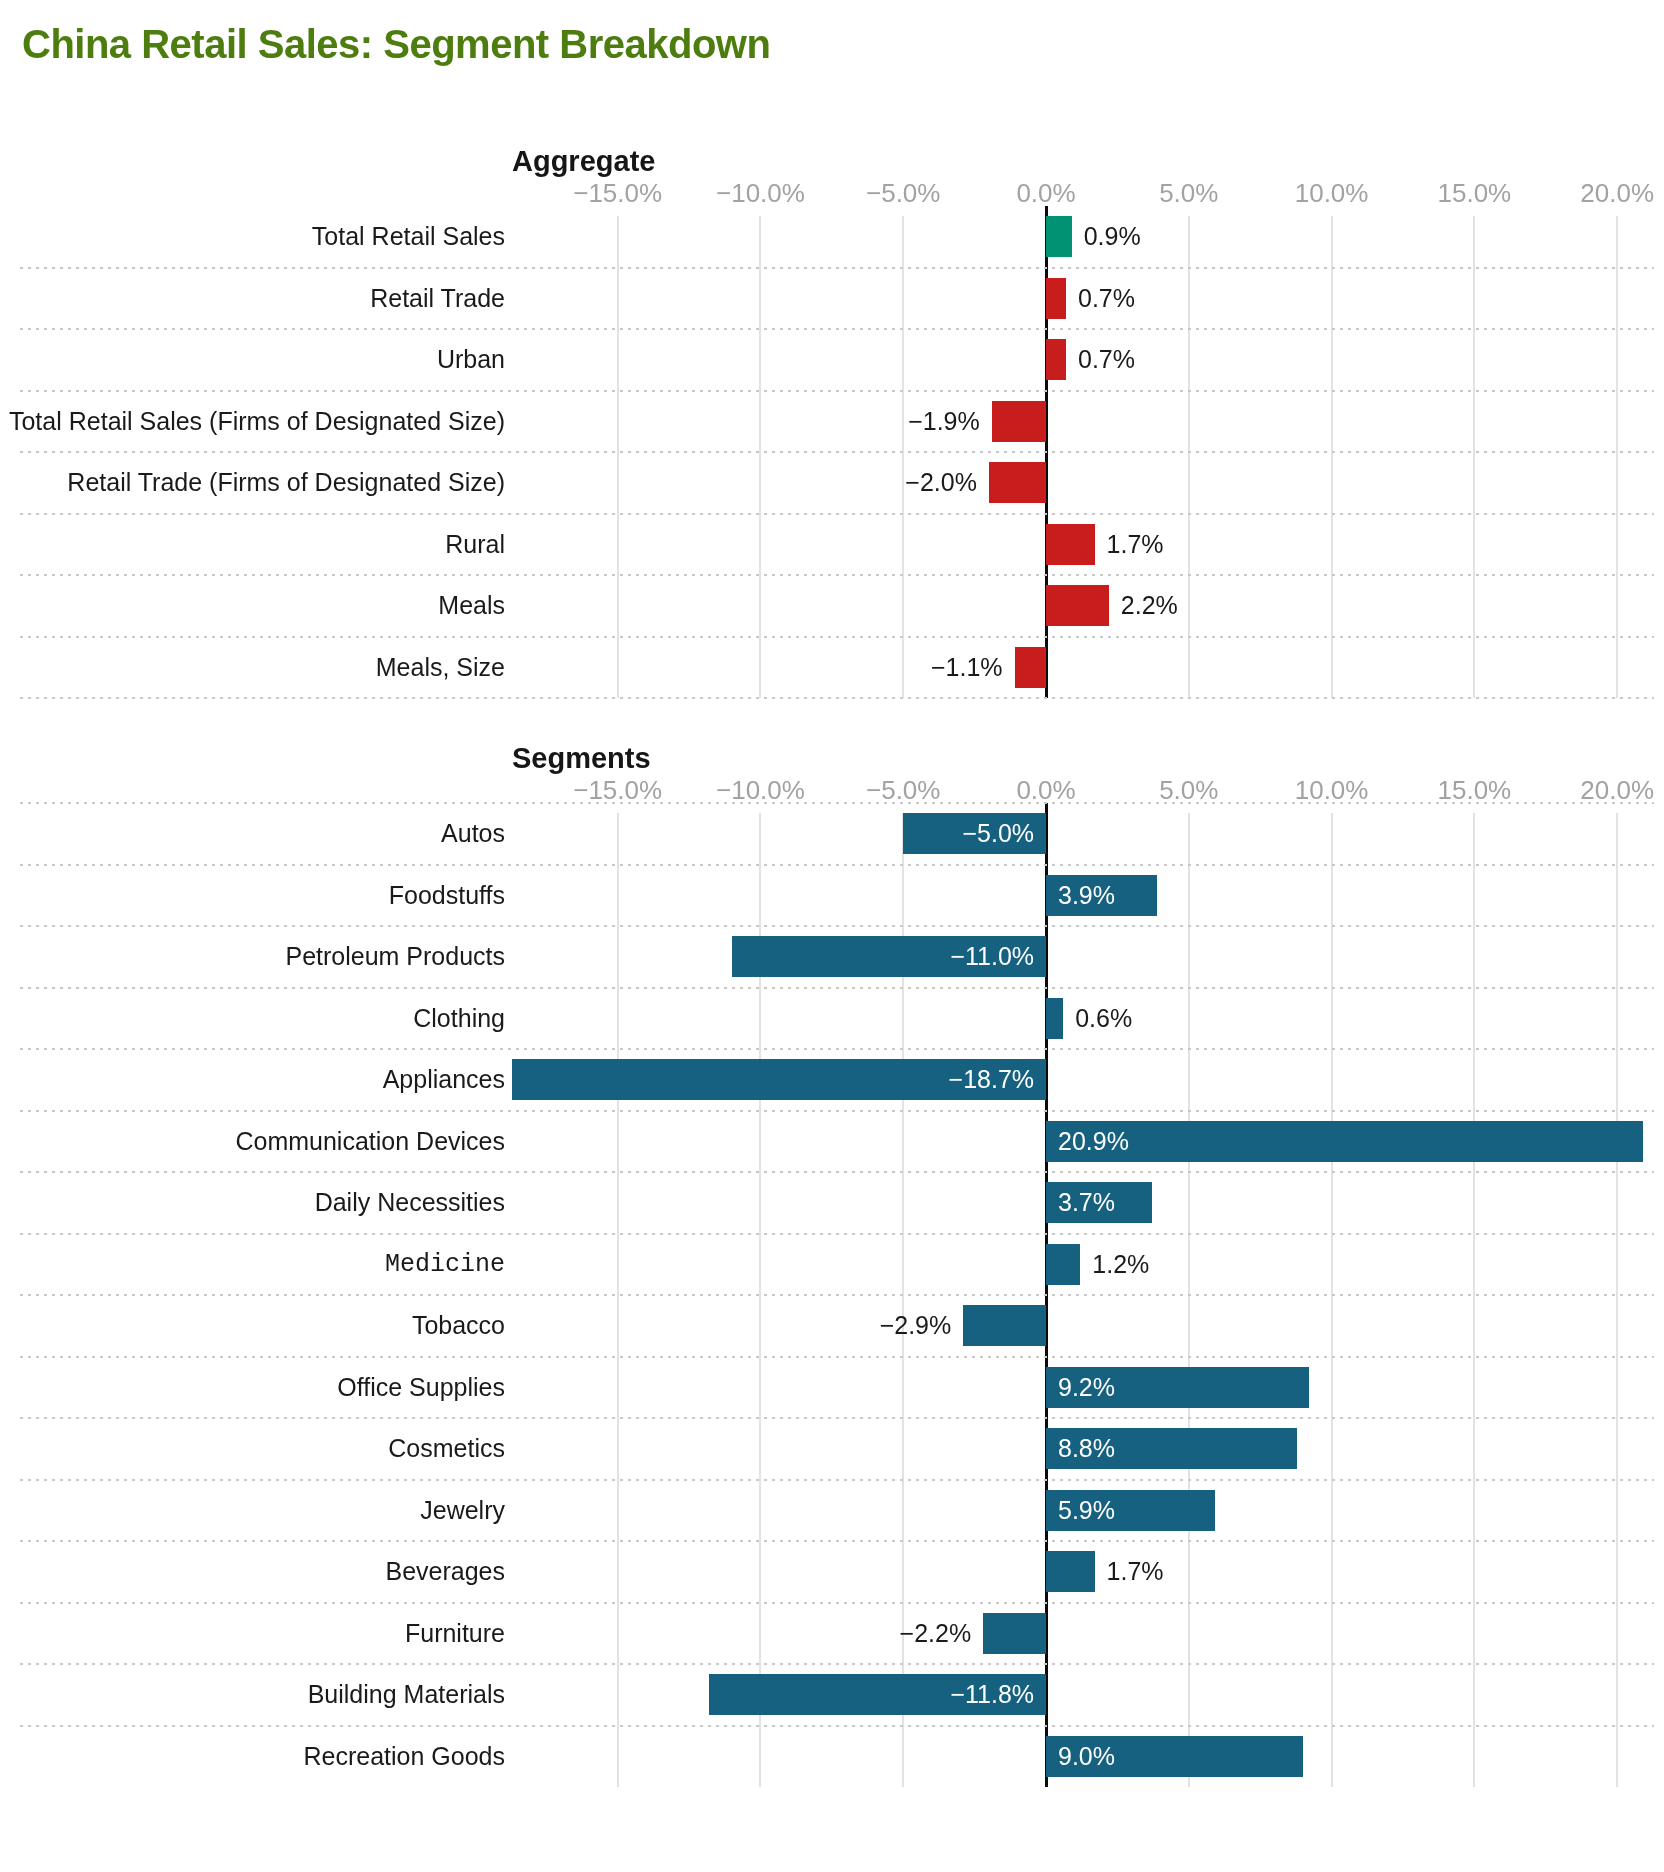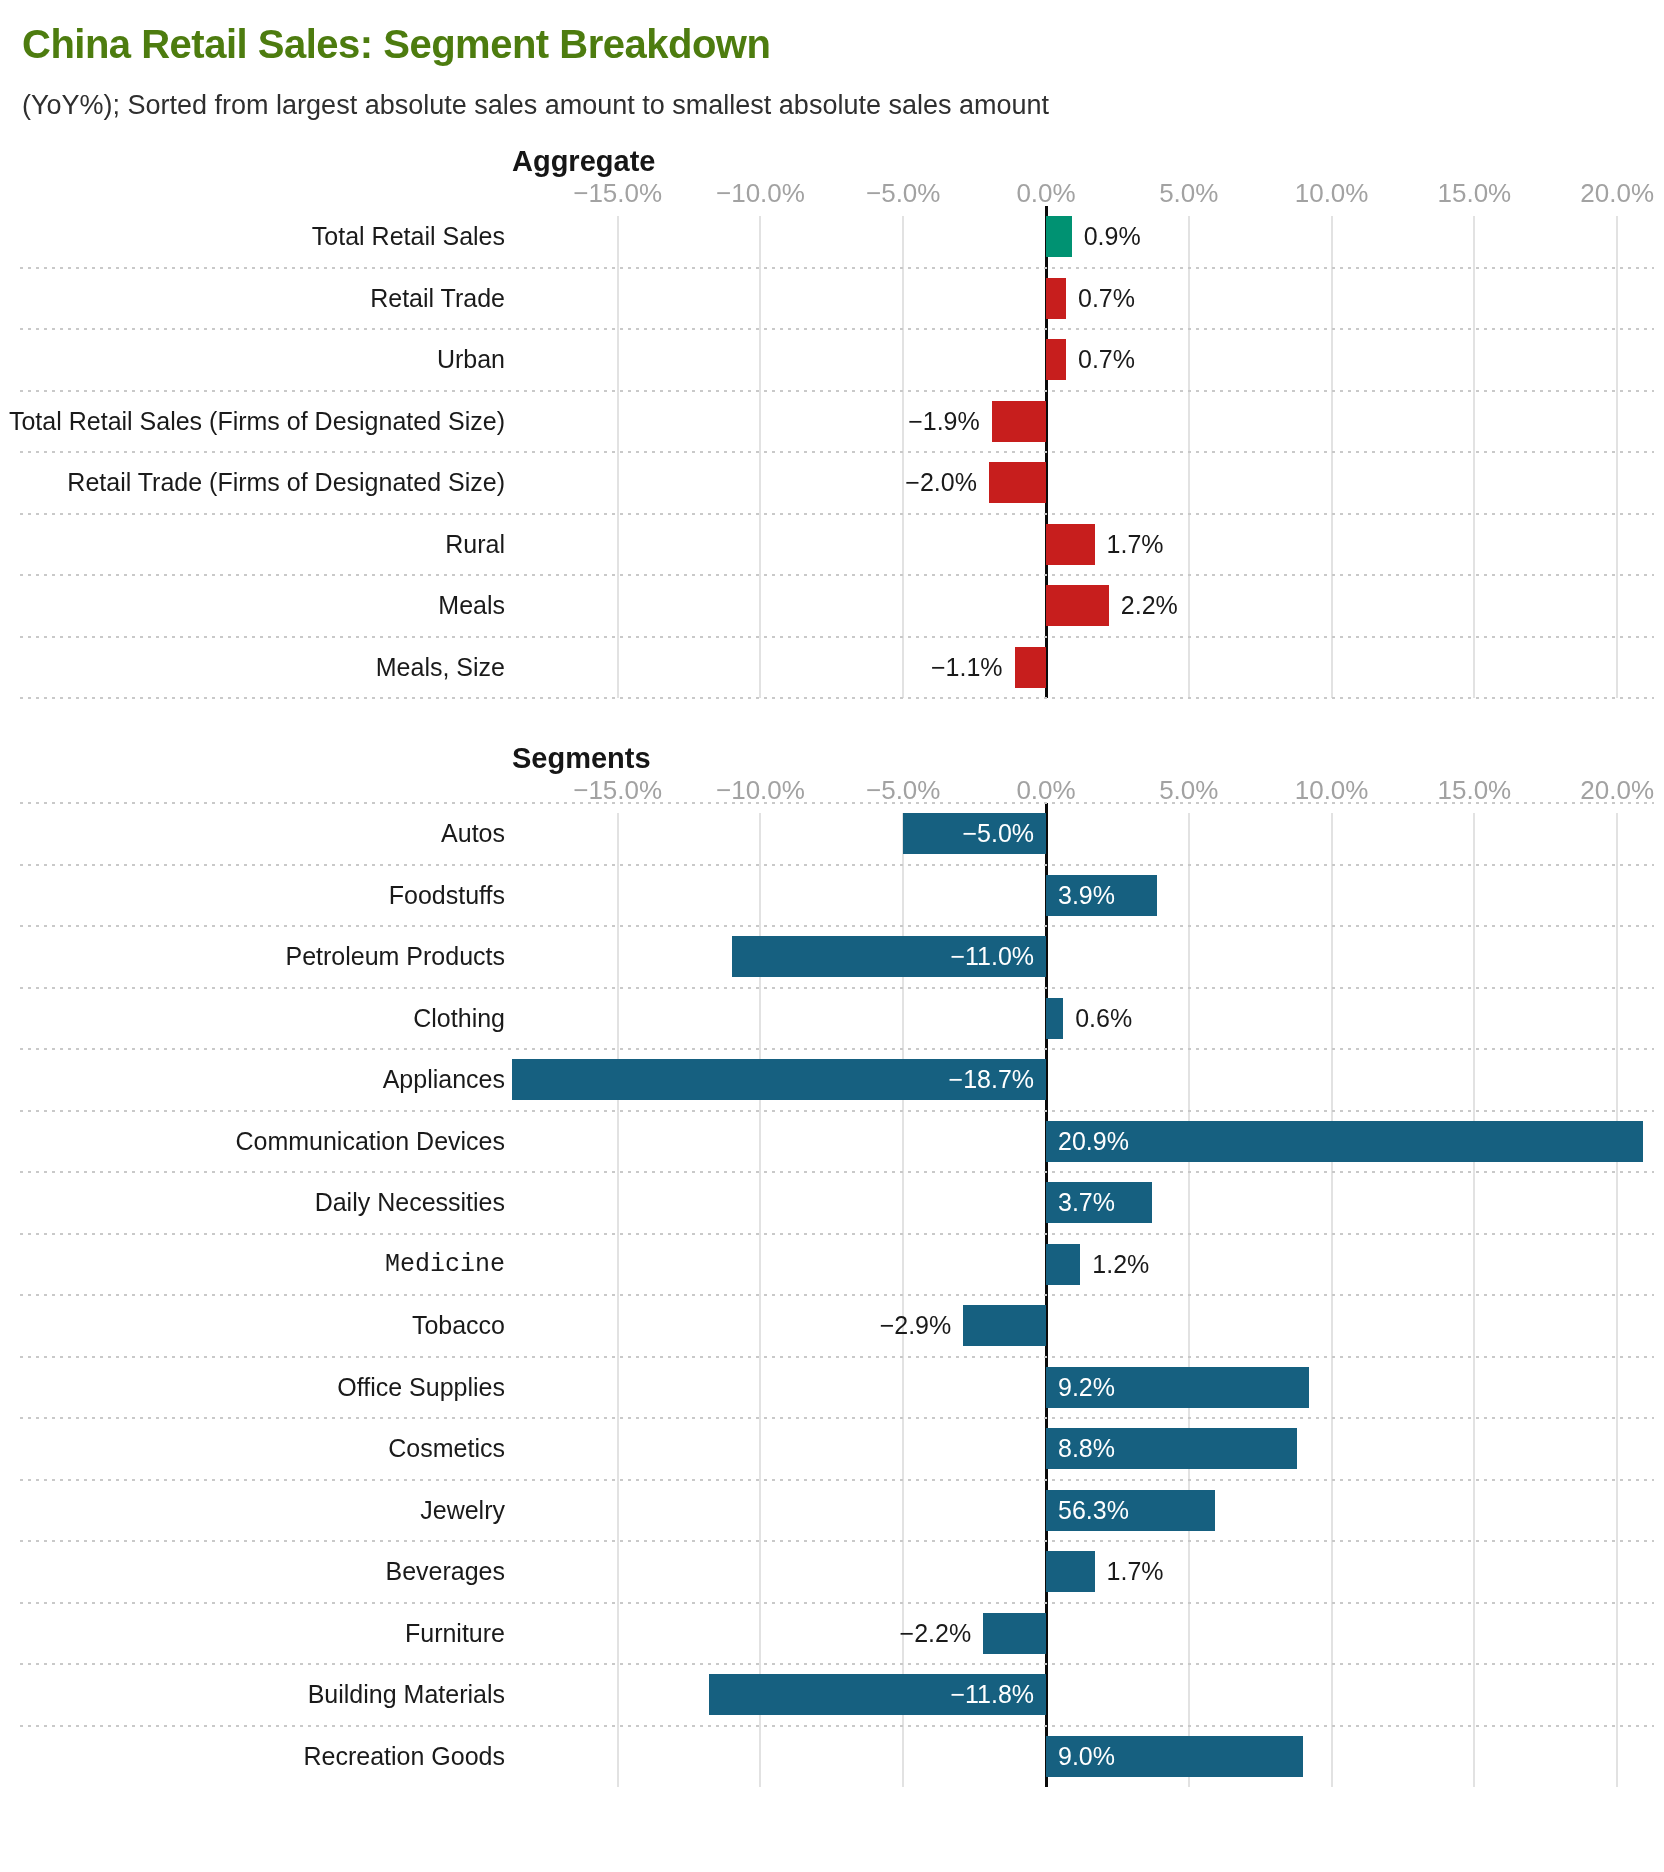--- a/index.html
+++ b/index.html
@@ -18,21 +18,20 @@
   .value-label.outside{color:#1a1a1a;}
   .separator{position:absolute;left:20px;width:1634px;height:2px;
     background-image:repeating-linear-gradient(to right,#c9c9c9 0 3px,transparent 3px 8px);}
   .chart-footer{position:absolute;left:22px;top:1822px;margin:0;font-size:22px;color:#9b9b9b;}
 </style>
 </head>
 <body>
 
 <div class="page">
   <h1 class="chart-title">China Retail Sales: Segment Breakdown</h1>
-  <p class="chart-subtitle">(YoY%); Sorted from largest absolute sales amount to smallest absolute sales amount</p>
   <section id="section-0">
       <h3 class="section-title" style="left: 512px; top: 145px; position: absolute;">Aggregate</h3>
       <div class="axis-label" style="left: 617.662px; top: 178px;">−15.0%</div>
       <div class="axis-label" style="left: 760.448px; top: 178px;">−10.0%</div>
       <div class="axis-label" style="left: 903.234px; top: 178px;">−5.0%</div>
       <div class="axis-label" style="left: 1046.02px; top: 178px;">0.0%</div>
       <div class="axis-label" style="left: 1188.81px; top: 178px;">5.0%</div>
       <div class="axis-label" style="left: 1331.59px; top: 178px;">10.0%</div>
       <div class="axis-label" style="left: 1474.38px; top: 178px;">15.0%</div>
       <div class="axis-label" style="left: 1617.16px; top: 178px;">20.0%</div>
@@ -139,21 +138,21 @@
       <div class="bar" style="left: 963.204px; width: 82.8159px; top: 1305px; height: 41px; background: rgb(22, 96, 128);"></div>
       <div class="value-label outside" style="top: 1295px; height: 61.5px; line-height: 61.5px; right: 712.796px;">−2.9%</div>
       <div class="row-label" style="top: 1356.5px; height: 61.5px; line-height: 61.5px;">Office Supplies</div>
       <div class="bar" style="left: 1046.02px; width: 262.726px; top: 1366.5px; height: 41px; background: rgb(22, 96, 128);"></div>
       <div class="value-label inside" style="top: 1356.5px; height: 61.5px; line-height: 61.5px; left: 1058.02px;">9.2%</div>
       <div class="row-label" style="top: 1418px; height: 61.5px; line-height: 61.5px;">Cosmetics</div>
       <div class="bar" style="left: 1046.02px; width: 251.303px; top: 1428px; height: 41px; background: rgb(22, 96, 128);"></div>
       <div class="value-label inside" style="top: 1418px; height: 61.5px; line-height: 61.5px; left: 1058.02px;">8.8%</div>
       <div class="row-label" style="top: 1479.5px; height: 61.5px; line-height: 61.5px;">Jewelry</div>
       <div class="bar" style="left: 1046.02px; width: 168.488px; top: 1489.5px; height: 41px; background: rgb(22, 96, 128);"></div>
-      <div class="value-label inside" style="top: 1479.5px; height: 61.5px; line-height: 61.5px; left: 1058.02px;">56.3%</div>
+      <div class="value-label inside" style="top: 1479.5px; height: 61.5px; line-height: 61.5px; left: 1058.02px;">5.9%</div>
       <div class="row-label" style="top: 1541px; height: 61.5px; line-height: 61.5px;">Beverages</div>
       <div class="bar" style="left: 1046.02px; width: 48.5473px; top: 1551px; height: 41px; background: rgb(22, 96, 128);"></div>
       <div class="value-label outside" style="top: 1541px; height: 61.5px; line-height: 61.5px; left: 1106.57px;">1.7%</div>
       <div class="row-label" style="top: 1602.5px; height: 61.5px; line-height: 61.5px;">Furniture</div>
       <div class="bar" style="left: 983.194px; width: 62.8259px; top: 1612.5px; height: 41px; background: rgb(22, 96, 128);"></div>
       <div class="value-label outside" style="top: 1602.5px; height: 61.5px; line-height: 61.5px; right: 692.806px;">−2.2%</div>
       <div class="row-label" style="top: 1664px; height: 61.5px; line-height: 61.5px;">Building Materials</div>
       <div class="bar" style="left: 709.045px; width: 336.975px; top: 1674px; height: 41px; background: rgb(22, 96, 128);"></div>
       <div class="value-label inside" style="top: 1664px; height: 61.5px; line-height: 61.5px; right: 629.98px;">−11.8%</div>
       <div class="row-label" style="top: 1725.5px; height: 61.5px; line-height: 61.5px;">Recreation Goods</div>

